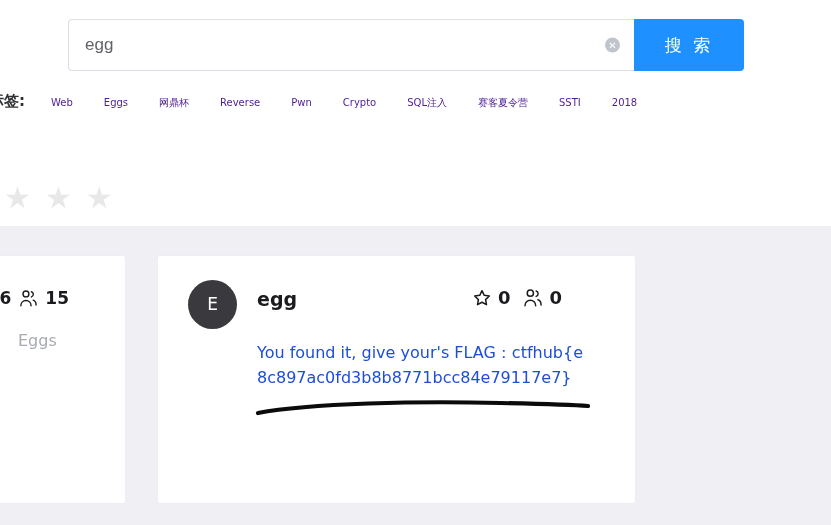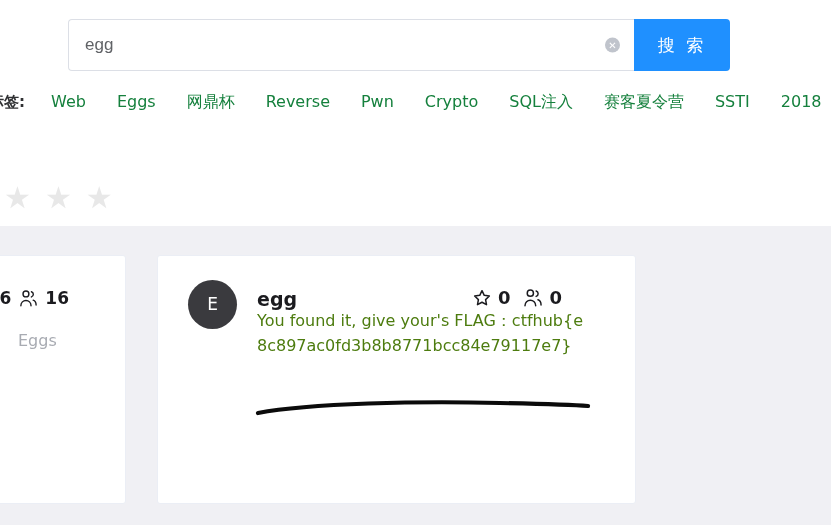--- a/index.html
+++ b/index.html
@@ -58,21 +58,21 @@
     border-radius: 50%;
     background: #c0c4cc;
     color: #ffffff;
     font-size: 10px;
     line-height: 15px;
     text-align: center;
     cursor: pointer;
     font-family: "DejaVu Sans", sans-serif;
   }
   .search-button {
-    width: 96px; height: 52px;
+    width: 110px; height: 52px;
     background: #1f90ff;
     color: #ffffff;
     border: none;
     border-radius: 0 4px 4px 0;
     font-size: 17px;
     letter-spacing: 3px;
     cursor: pointer;
     font-family: "DejaVu Sans", sans-serif;
   }
 
@@ -85,22 +85,22 @@
     white-space: nowrap;
   }
   .tags-label {
     font-size: 15px;
     font-weight: bold;
     color: #303133;
     font-family: "DejaVu Sans", sans-serif;
     margin-right: 26px;
   }
   .tag-link {
-    font-size: 16px;
-    color: #15803d;
+    font-size: 10px;
+    color: #4c1d95;
     margin-right: 31px;
     cursor: pointer;
     text-decoration: none;
     font-family: "DejaVu Sans", sans-serif;
   }
   .tag-link:last-child { margin-right: 16px; }
 
   
   .stars-row {
     position: absolute;
@@ -185,25 +185,25 @@
     align-items: center;
     gap: 6px;
     font-size: 18px;
     font-weight: bold;
     color: #1b1b1f;
     font-family: "DejaVu Sans", sans-serif;
   }
   .card-counters .count-gap { margin-left: 6px; }
   .card-desc {
     position: absolute;
-    left: 99px; top: 52px;
+    left: 99px; top: 84px;
     width: 330px;
     font-size: 16px;
     line-height: 25px;
-    color: #4d7c0f;
+    color: #1d4ed8;
     font-family: "DejaVu Sans", sans-serif;
     word-break: break-all;
   }
 
   
   .annotation {
     position: absolute;
     left: 250px; top: 393px;
     width: 345px; height: 28px;
     pointer-events: none;
@@ -248,21 +248,21 @@
   <div class="left-stats">
     <span>.6</span>
     <span>
       <svg class="icon-svg" width="20" height="18" viewBox="0 0 24 22" fill="none" stroke="#1b1b1f" stroke-width="1.7" stroke-linecap="round" stroke-linejoin="round">
         <circle cx="9.5" cy="6" r="3.6"></circle>
         <path d="M3.3 20.5c0-3.7 2.8-6.4 6.2-6.4s6.2 2.7 6.2 6.4"></path>
         <path d="M16.2 3.4a3.3 3.3 0 0 1 0 6.3"></path>
         <path d="M18.3 13.6c2.3.8 3.6 3.1 3.6 6"></path>
       </svg>
     </span>
-    <span>16</span>
+    <span>15</span>
   </div>
   <div class="left-desc">Eggs</div>
 </div>
 
 <div class="card card-main">
   <div class="avatar">E</div>
 
   <div class="card-title">egg</div>
 
   <div class="card-counters">

